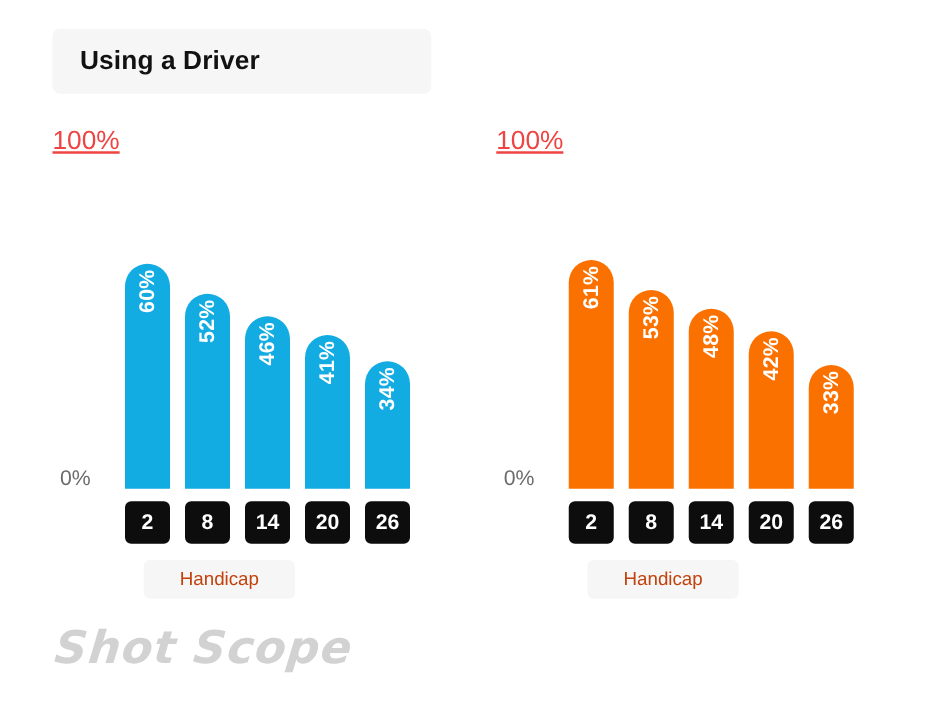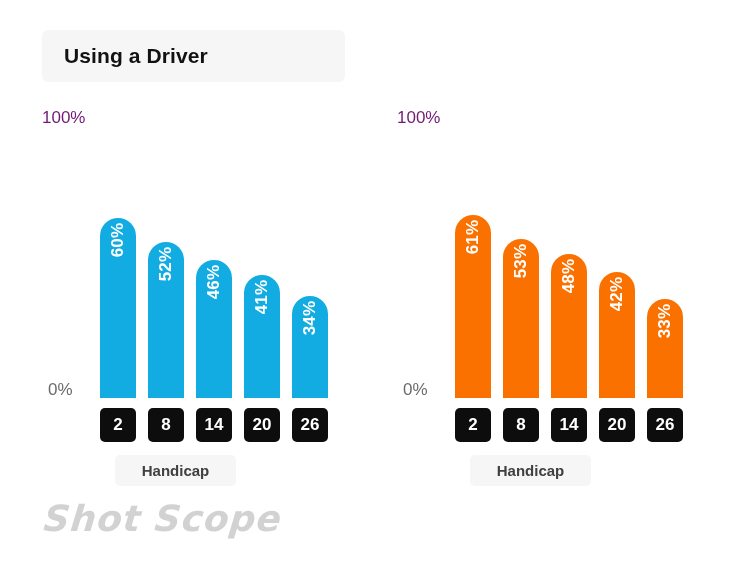--- a/index.html
+++ b/index.html
@@ -18,21 +18,21 @@
   
   .panels {
     position: absolute;
     left: 0;
     top: 0;
     width: 746px;
     height: 573px;
   }
   .panel {
     position: absolute;
-    top: 30px;
+    top: 23px;
     width: 303px;
     height: 520px;
   }
   .panel--driver { left: 42px; }
   .panel--wood   { left: 397px; }
 
   
   .panel-title {
     position: absolute;
     left: 0;
@@ -49,23 +49,24 @@
     font-weight: bold;
     color: #121212;
     letter-spacing: 0.1px;
   }
 
   
   .axis-top-label {
     position: absolute;
     left: 0;
     top: 78px;
-    font-size: 17px;
-    color: #701a75;
+    font-size: 21px;
+    color: #ef4444;
     font-weight: normal;
+    text-decoration: underline;
   }
   .axis-zero-label {
     position: absolute;
     left: 6px;
     top: 350px;
     font-size: 17px;
     color: #6b6b6d;
     font-weight: normal;
   }
 
@@ -144,22 +145,22 @@
     top: 425px;
     left: 73px;
     width: 121px;
     height: 31px;
     background: #f6f6f6;
     border-radius: 5px;
     display: flex;
     align-items: center;
     justify-content: center;
     font-size: 15px;
-    font-weight: bold;
-    color: #404040;
+    font-weight: normal;
+    color: #c2410c;
     box-sizing: border-box;
   }
 
   
   .watermark {
     position: absolute;
     left: 44px;
     top: 498px;
     font-family: "DejaVu Sans", sans-serif;
     font-size: 36px;

